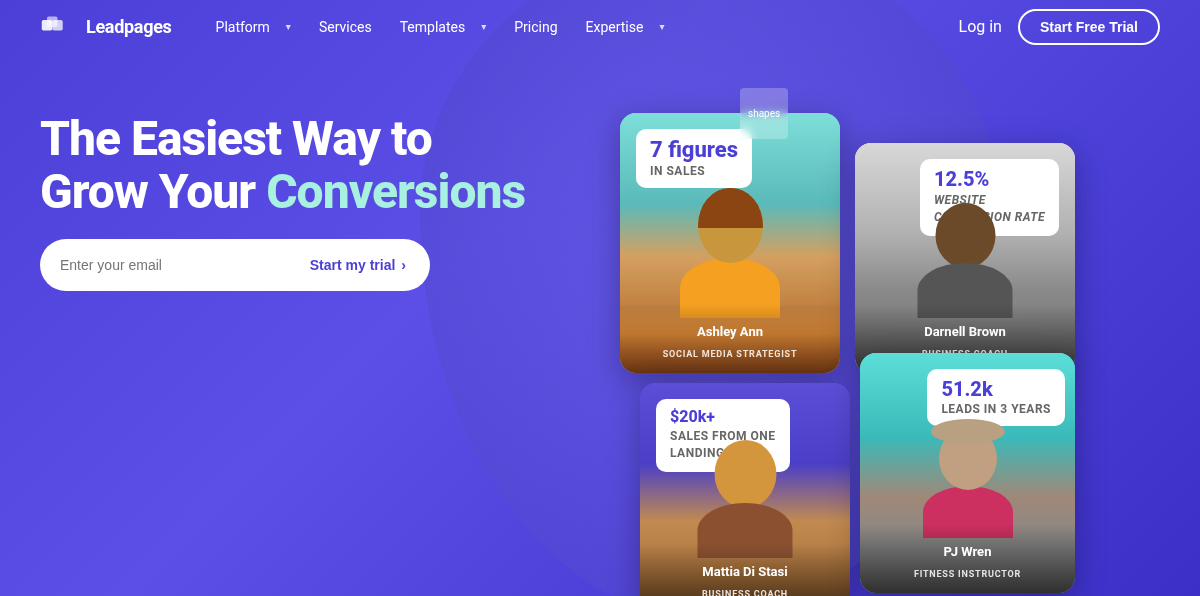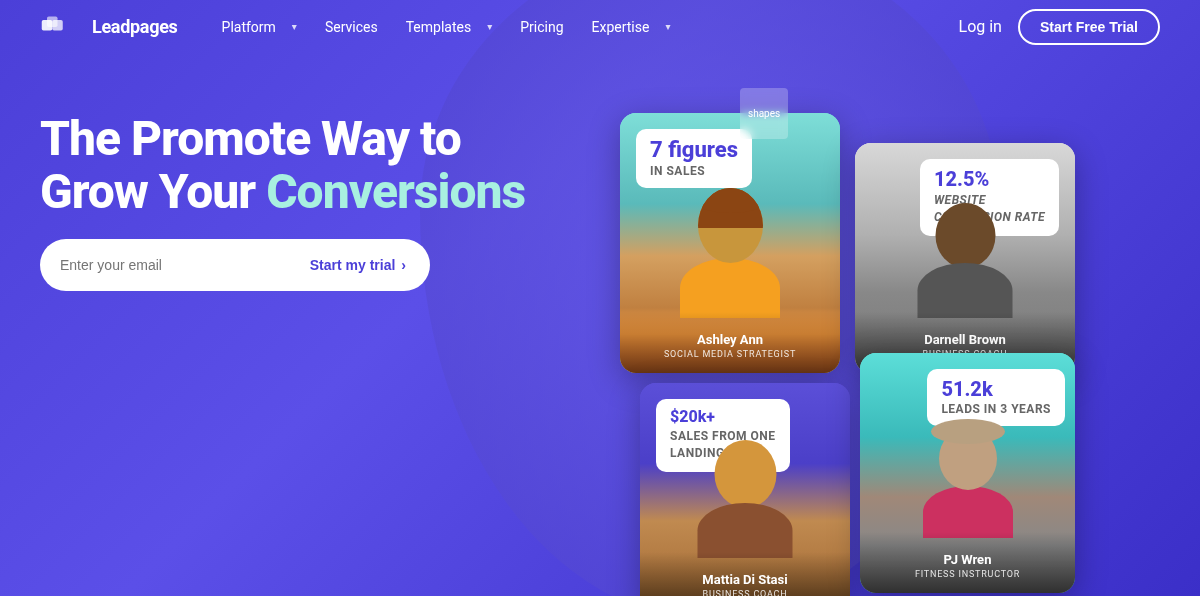--- a/index.html
+++ b/index.html
@@ -35,21 +35,21 @@
       z-index: 10;
       display: flex;
       align-items: center;
       padding: 0 40px;
       height: 53px;
       background: transparent;
     }
     .logo {
       display: flex;
       align-items: center;
-      gap: 24px;
+      gap: 18px;
       margin-right: 32px;
     }
     .logo-icon {
       width: 28px;
       height: 28px;
     }
     .logo-text {
       color: white;
       font-size: 18px;
       font-weight: 700;
@@ -227,24 +227,24 @@
       text-align: center;
     }
     .card-name {
       color: white;
       font-size: 13px;
       font-weight: 700;
     }
     .card-role {
       color: rgba(255,255,255,0.85);
       font-size: 9px;
-      font-weight: 400;
+      font-weight: 700;
       letter-spacing: 0.8px;
       text-transform: uppercase;
-      margin-top: 2px;
+      margin-top: 10px;
     }
 
     
     .shapes-badge {
       position: absolute;
       top: 5px;
       left: 140px;
       background: rgba(255,255,255,0.25);
       color: white;
       font-size: 10px;
@@ -364,21 +364,21 @@
   <div class="nav-right">
     <span class="nav-login">Log in</span>
     <button class="nav-cta">Start Free Trial</button>
   </div>
 </nav>
 
 <div class="hero">
 
   <div class="hero-left">
     <h1 class="hero-headline">
-      <span>The Promote Way to</span><br>
+      <span>The Easiest Way to</span><br>
       <span>Grow Your </span><span class="headline-accent">Conversions</span>
     </h1>
 
     <div class="hero-form">
       <input class="hero-input" type="email" placeholder="Enter your email" style="">
       <button class="hero-btn">
         <span>Start my trial</span>
         <span>›</span>
       </button>
     </div>

